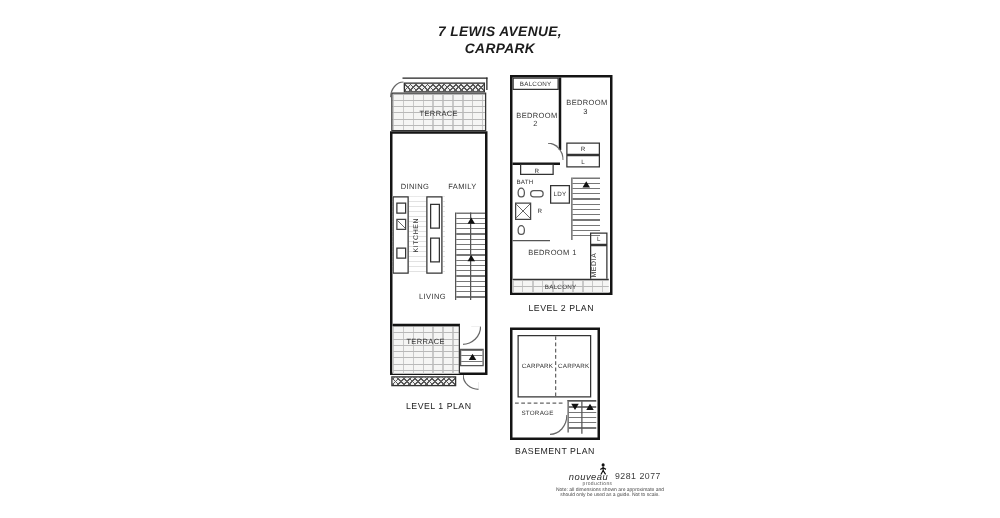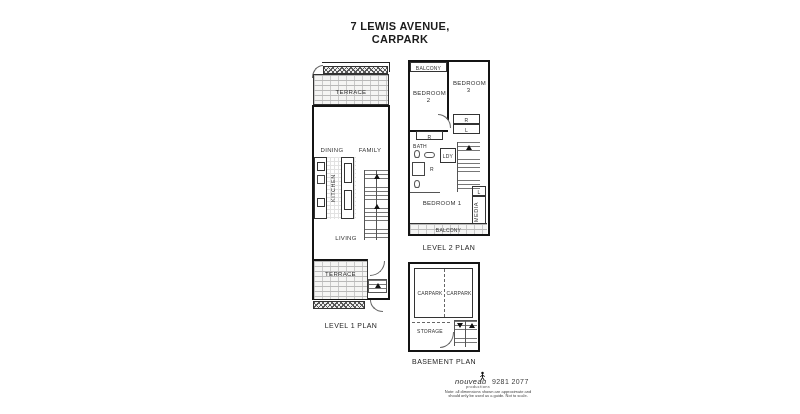--- a/index.html
+++ b/index.html
@@ -44,21 +44,21 @@
   .brand{font-size:7.5px;color:#2a2a2a;letter-spacing:.4px;}
   .brandsub{font-size:4px;color:#555;letter-spacing:.3px;}
   .phone{font-size:7px;color:#3a3a3a;letter-spacing:.4px;}
   .note{font-size:8px;color:#444;text-align:center;line-height:9px;transform:scale(.5);transform-origin:center top;width:230px;}
 </style>
 </head>
 <body>
 
 <div id="canvas">
 
-  <div class="abs ttl" style="left:300px;top:20px;width:200px;">
+  <div class="abs ttl" style="left:300px;top:20px;width:200px;font-style:italic;">
     <div>7 LEWIS AVENUE,</div>
     <div>CARPARK</div>
   </div>
 
   <div class="abs" style="left:312px;top:60px;width:80px;height:272px;">
 
     <div class="abs" style="left:10px;top:2px;width:68px;height:10px;border-top:1.5px solid #222;border-right:1.5px solid #222;box-sizing:border-box;"></div>
 
     <div class="abs hatch" style="left:11px;top:6px;width:65px;height:8px;"></div>
 

